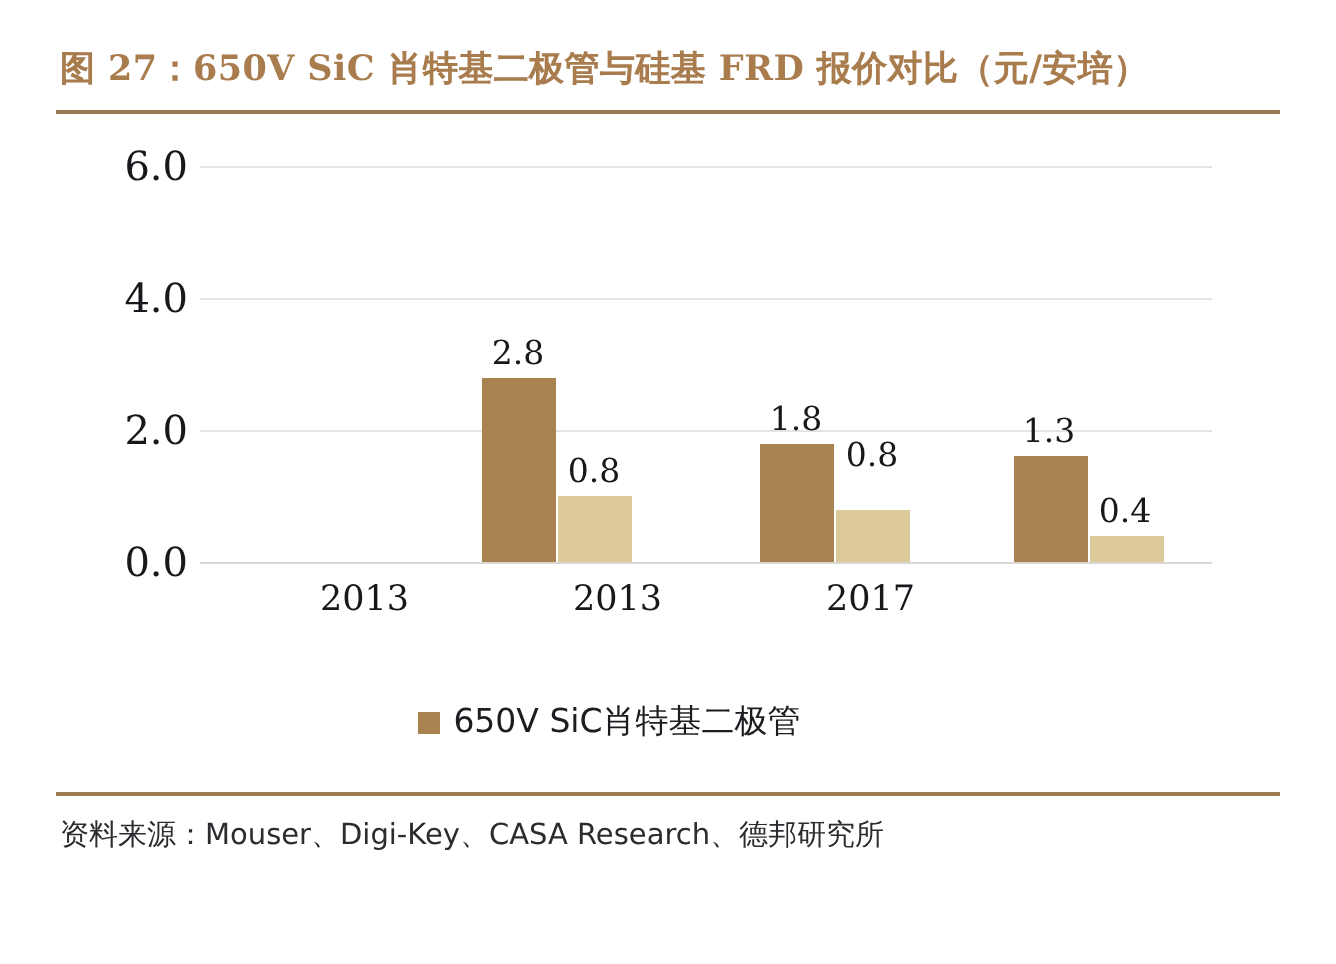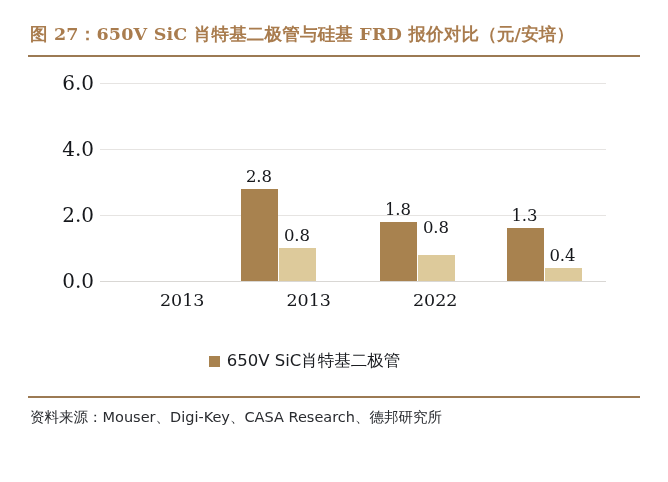--- a/index.html
+++ b/index.html
@@ -209,21 +209,21 @@
         <div class="bar dark" style="height: 52.8px;"></div>
         <div class="dlabel dark-lbl" style="bottom: 56.8px;">1.3</div>
         <div class="bar light" style="height: 13.2px;"></div>
         <div class="dlabel light-lbl" style="bottom: 17.2px;">0.4</div>
       </div>
     </div>
 
   <div class="xlabels" id="xlabels">
       <div class="xtick" style="left: 37.25px;">2013</div>
       <div class="xtick" style="left: 163.75px;">2013</div>
-      <div class="xtick" style="left: 290.25px;">2022</div>
+      <div class="xtick" style="left: 290.25px;">2017</div>
     </div>
 
   <div class="legend" id="legend">
       <div class="legend-item">
         <span class="swatch dark"></span>
         <span class="legend-label">650V SiC肖特基二极管</span>
       </div>
     </div>
 
   <div class="rule-bottom"></div>

